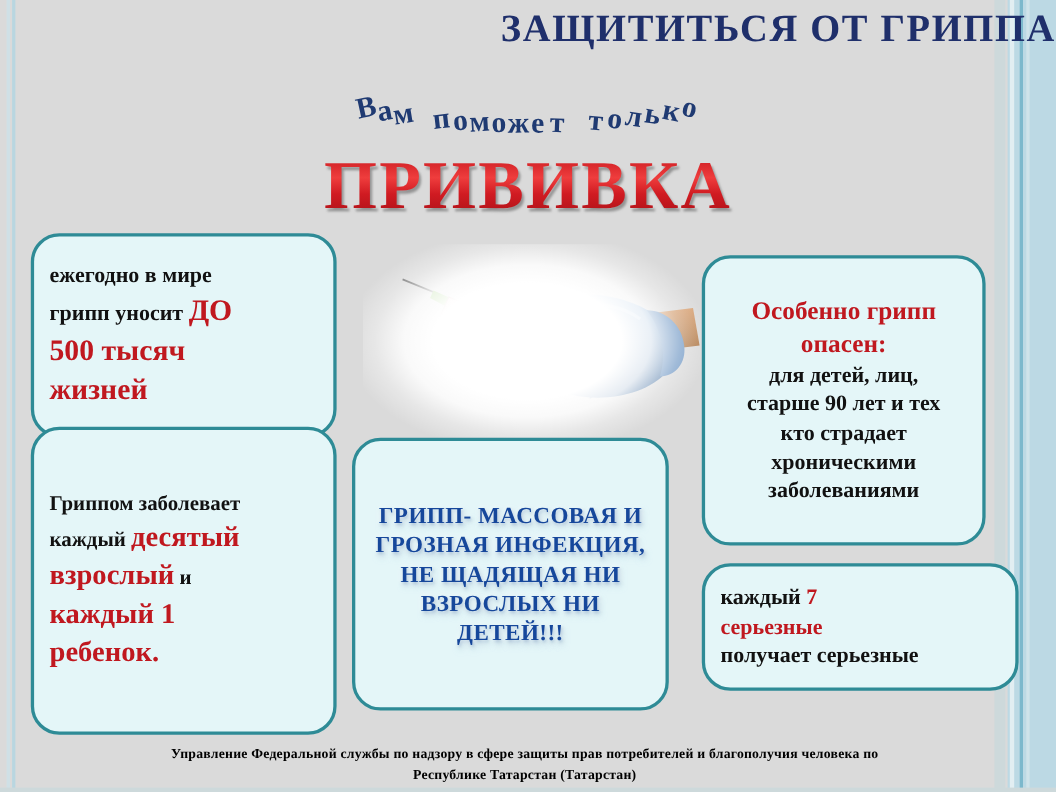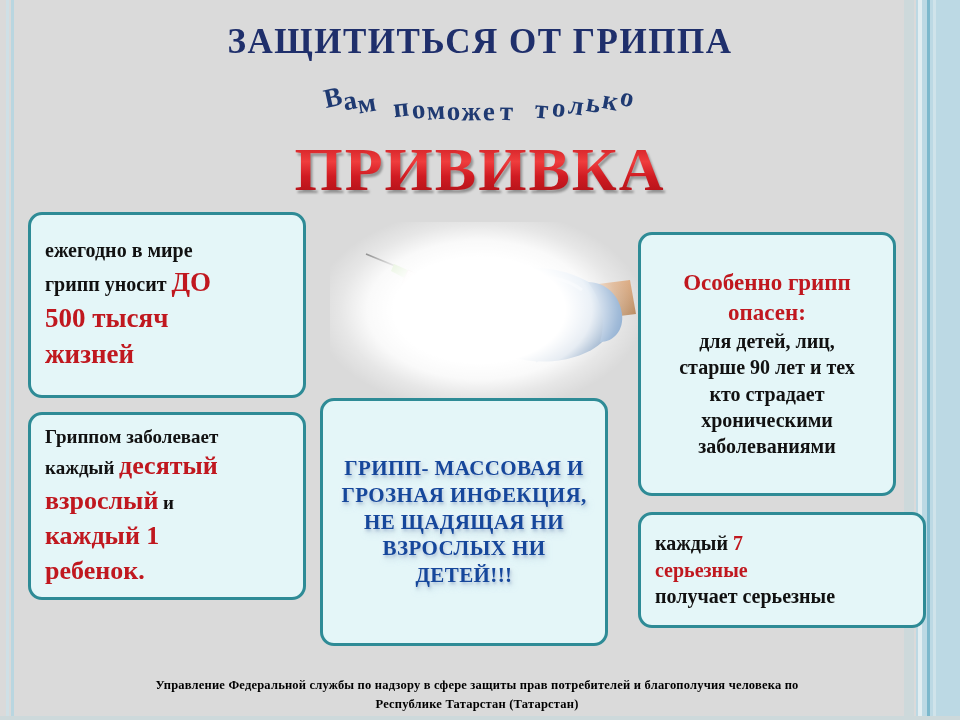--- a/index.html
+++ b/index.html
@@ -33,22 +33,22 @@
   .edge-right-b    { right: 38px; width: 4px;  background: #e2eef2; }
   .edge-right-c    { right: 30px; width: 3px;  background: #7cb8cc; }
   .edge-right-d    { right: 24px; width: 3px;  background: #cfe3ea; }
   .edge-bottom     { left: 0; right: 0; top: auto; bottom: 0; height: 4px; background: #cdd9db; }
 
   
   .headline {
     position: absolute;
     left: 0;
     right: 0;
-    top: 24px;
-    text-align: center;
+    top: 8px;
+    text-align: right;
   }
   .title-main {
     font-family: "Liberation Serif", "DejaVu Serif", serif;
     font-weight: bold;
     font-size: 35px;
     letter-spacing: 1.5px;
     color: #1f2f6b;
     line-height: 1.05;
     white-space: nowrap;
   }
@@ -108,34 +108,34 @@
                 rgba(255,255,255,0.35) 84%, rgba(255,255,255,0) 100%);
   }
   .photo svg { position: absolute; inset: 0; }
 
   
   .box {
     position: absolute;
     box-sizing: border-box;
     background: #e4f6f8;
     border: 3px solid #2e8b96;
-    border-radius: 14px;
+    border-radius: 26px;
   }
   .box-inner {
     position: absolute;
     inset: 0;
     display: flex;
     flex-direction: column;
     justify-content: center;
     padding: 8px 14px;
     box-sizing: border-box;
   }
 
   .box-tl { left: 28px;  top: 212px; width: 278px; height: 186px; }
-  .box-bl { left: 28px;  top: 412px; width: 278px; height: 188px; }
+  .box-bl { left: 28px;  top: 388px; width: 278px; height: 280px; }
   .box-c  { left: 320px; top: 398px; width: 288px; height: 248px; }
   .box-tr { left: 638px; top: 232px; width: 258px; height: 264px; }
   .box-br { left: 638px; top: 512px; width: 288px; height: 116px; }
 
   .ln { line-height: 1.34; }
   .blk { color: #111111; font-weight: bold; }
   .red { color: #c0181f; font-weight: bold; }
 
   
   .box-tl .t1 { font-size: 20px; }

